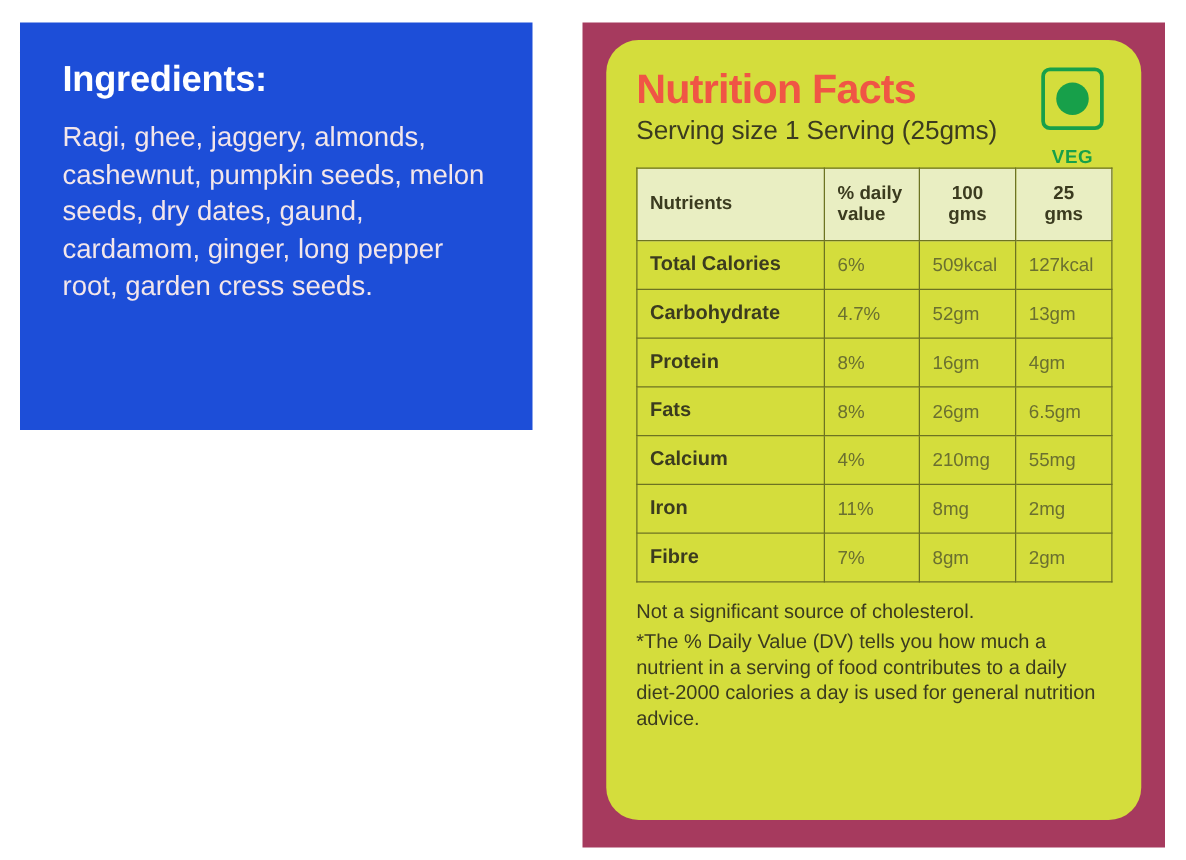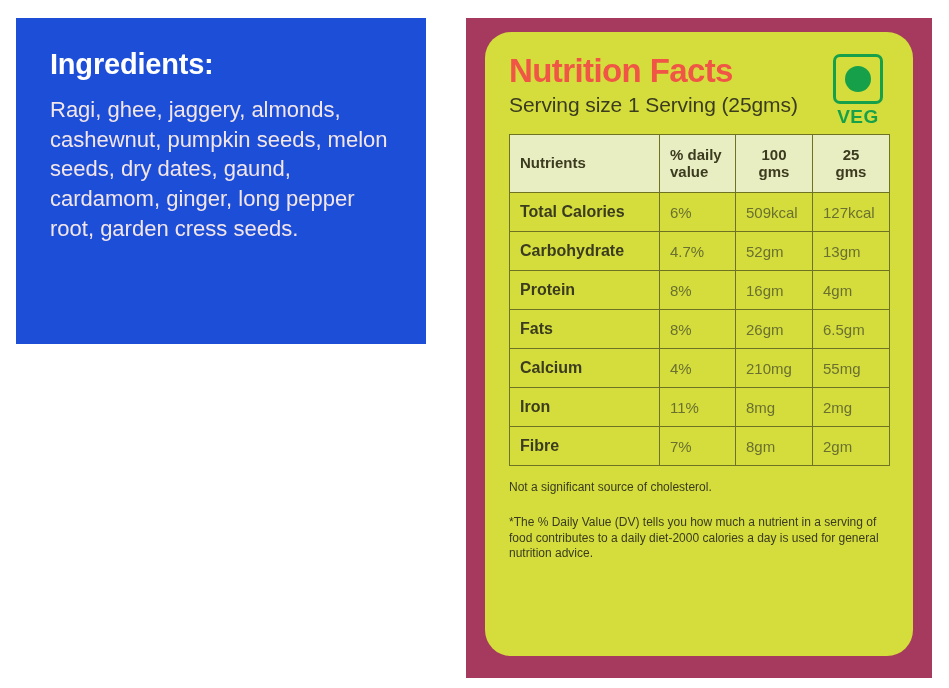--- a/index.html
+++ b/index.html
@@ -114,24 +114,24 @@
     left: 50%;
     top: 50%;
     transform: translate(-50%, -50%);
     width: 26px;
     height: 26px;
     border-radius: 50%;
     background: #17a04a;
   }
   #veg-label {
     color: #17a04a;
-    font-size: 19px;
+    font-size: 15px;
     font-weight: bold;
     letter-spacing: 0.5px;
-    margin-top: 2px;
+    margin-top: 13px;
   }
 
   
   #nutrition-table {
     border-collapse: collapse;
     width: 380px;
     margin-top: 4px;
     table-layout: fixed;
   }
   #nutrition-table th,
@@ -165,27 +165,27 @@
     font-size: 15px;
   }
   col.c-nutrient { width: 150px; }
   col.c-dv { width: 76px; }
   col.c-100 { width: 77px; }
   col.c-25 { width: 77px; }
 
   
   .note {
     color: #3b3b1f;
-    font-size: 12px;
+    font-size: 16px;
     line-height: 1.28;
     margin: 14px 0 0 0;
     max-width: 370px;
   }
   .note.second {
-    margin-top: 20px;
+    margin-top: 4px;
   }
 </style>
 </head>
 <body>
 
 <div id="photo-edge"></div>
 <div id="ingredients-panel">
   <h2 id="ingredients-title">Ingredients:</h2>
   <p id="ingredients-body">Ragi, ghee, jaggery, almonds, cashewnut, pumpkin seeds, melon seeds, dry dates, gaund, cardamom, ginger, long pepper root, garden cress seeds.</p>
 </div>

